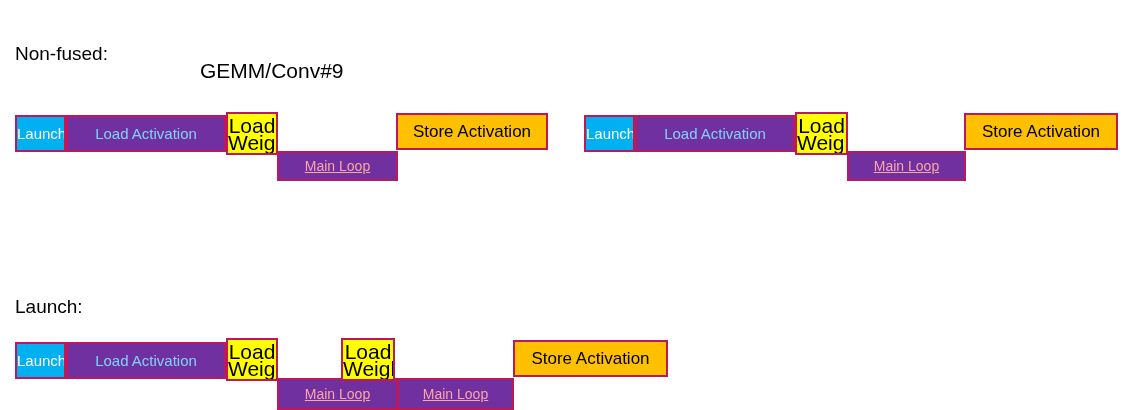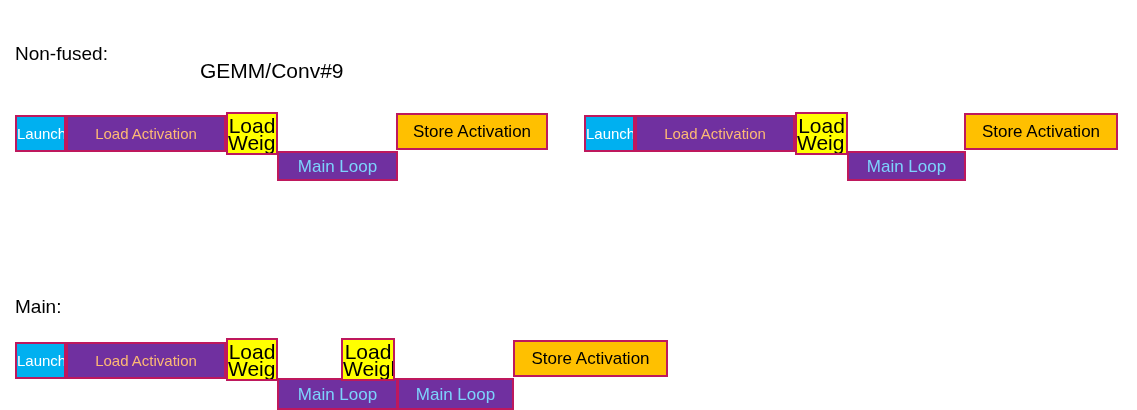--- a/index.html
+++ b/index.html
@@ -53,32 +53,33 @@
     white-space: pre-line;
     line-height: 17px;
   }
   .seg.launch {
     background: #00b0f0;
     color: #ffffff;
     font-size: 15px;
   }
   .seg.load-activation {
     background: #7030a0;
-    color: #fdba74;
+    color: #7dd3fc;
     font-size: 15px;
   }
   .seg.load-weights {
     background: #ffff00;
     color: #000000;
     font-size: 21px;
   }
   .seg.main-loop {
     background: #7030a0;
-    color: #7dd3fc;
-    font-size: 17px;
+    color: #fca5a5;
+    font-size: 14px;
+    text-decoration: underline;
   }
   .seg.store-activation {
     background: #ffc000;
     color: #000000;
     font-size: 17px;
   }
 </style>
 </head>
 <body>
 
@@ -124,21 +125,21 @@
   </div>
 
   <div class="seg main-loop" style="left:847px; top:151px; width:119px; height:30px;">
     <span class="seg-label">Main Loop</span>
   </div>
 
   <div class="seg store-activation" style="left:964px; top:113px; width:154px; height:37px;">
     <span class="seg-label">Store Activation</span>
   </div>
 
-  <div class="section-label" style="left:15px; top:297px;">Main:</div>
+  <div class="section-label" style="left:15px; top:297px;">Launch:</div>
 
   <div class="seg launch" style="left:15px; top:342px; width:51px; height:37px;">
     <span class="seg-label">Launch</span>
   </div>
 
   <div class="seg load-activation" style="left:66px; top:342px; width:160px; height:37px;">
     <span class="seg-label">Load Activation</span>
   </div>
 
   <div class="seg load-weights" style="left:226px; top:338px; width:52px; height:43px;">

